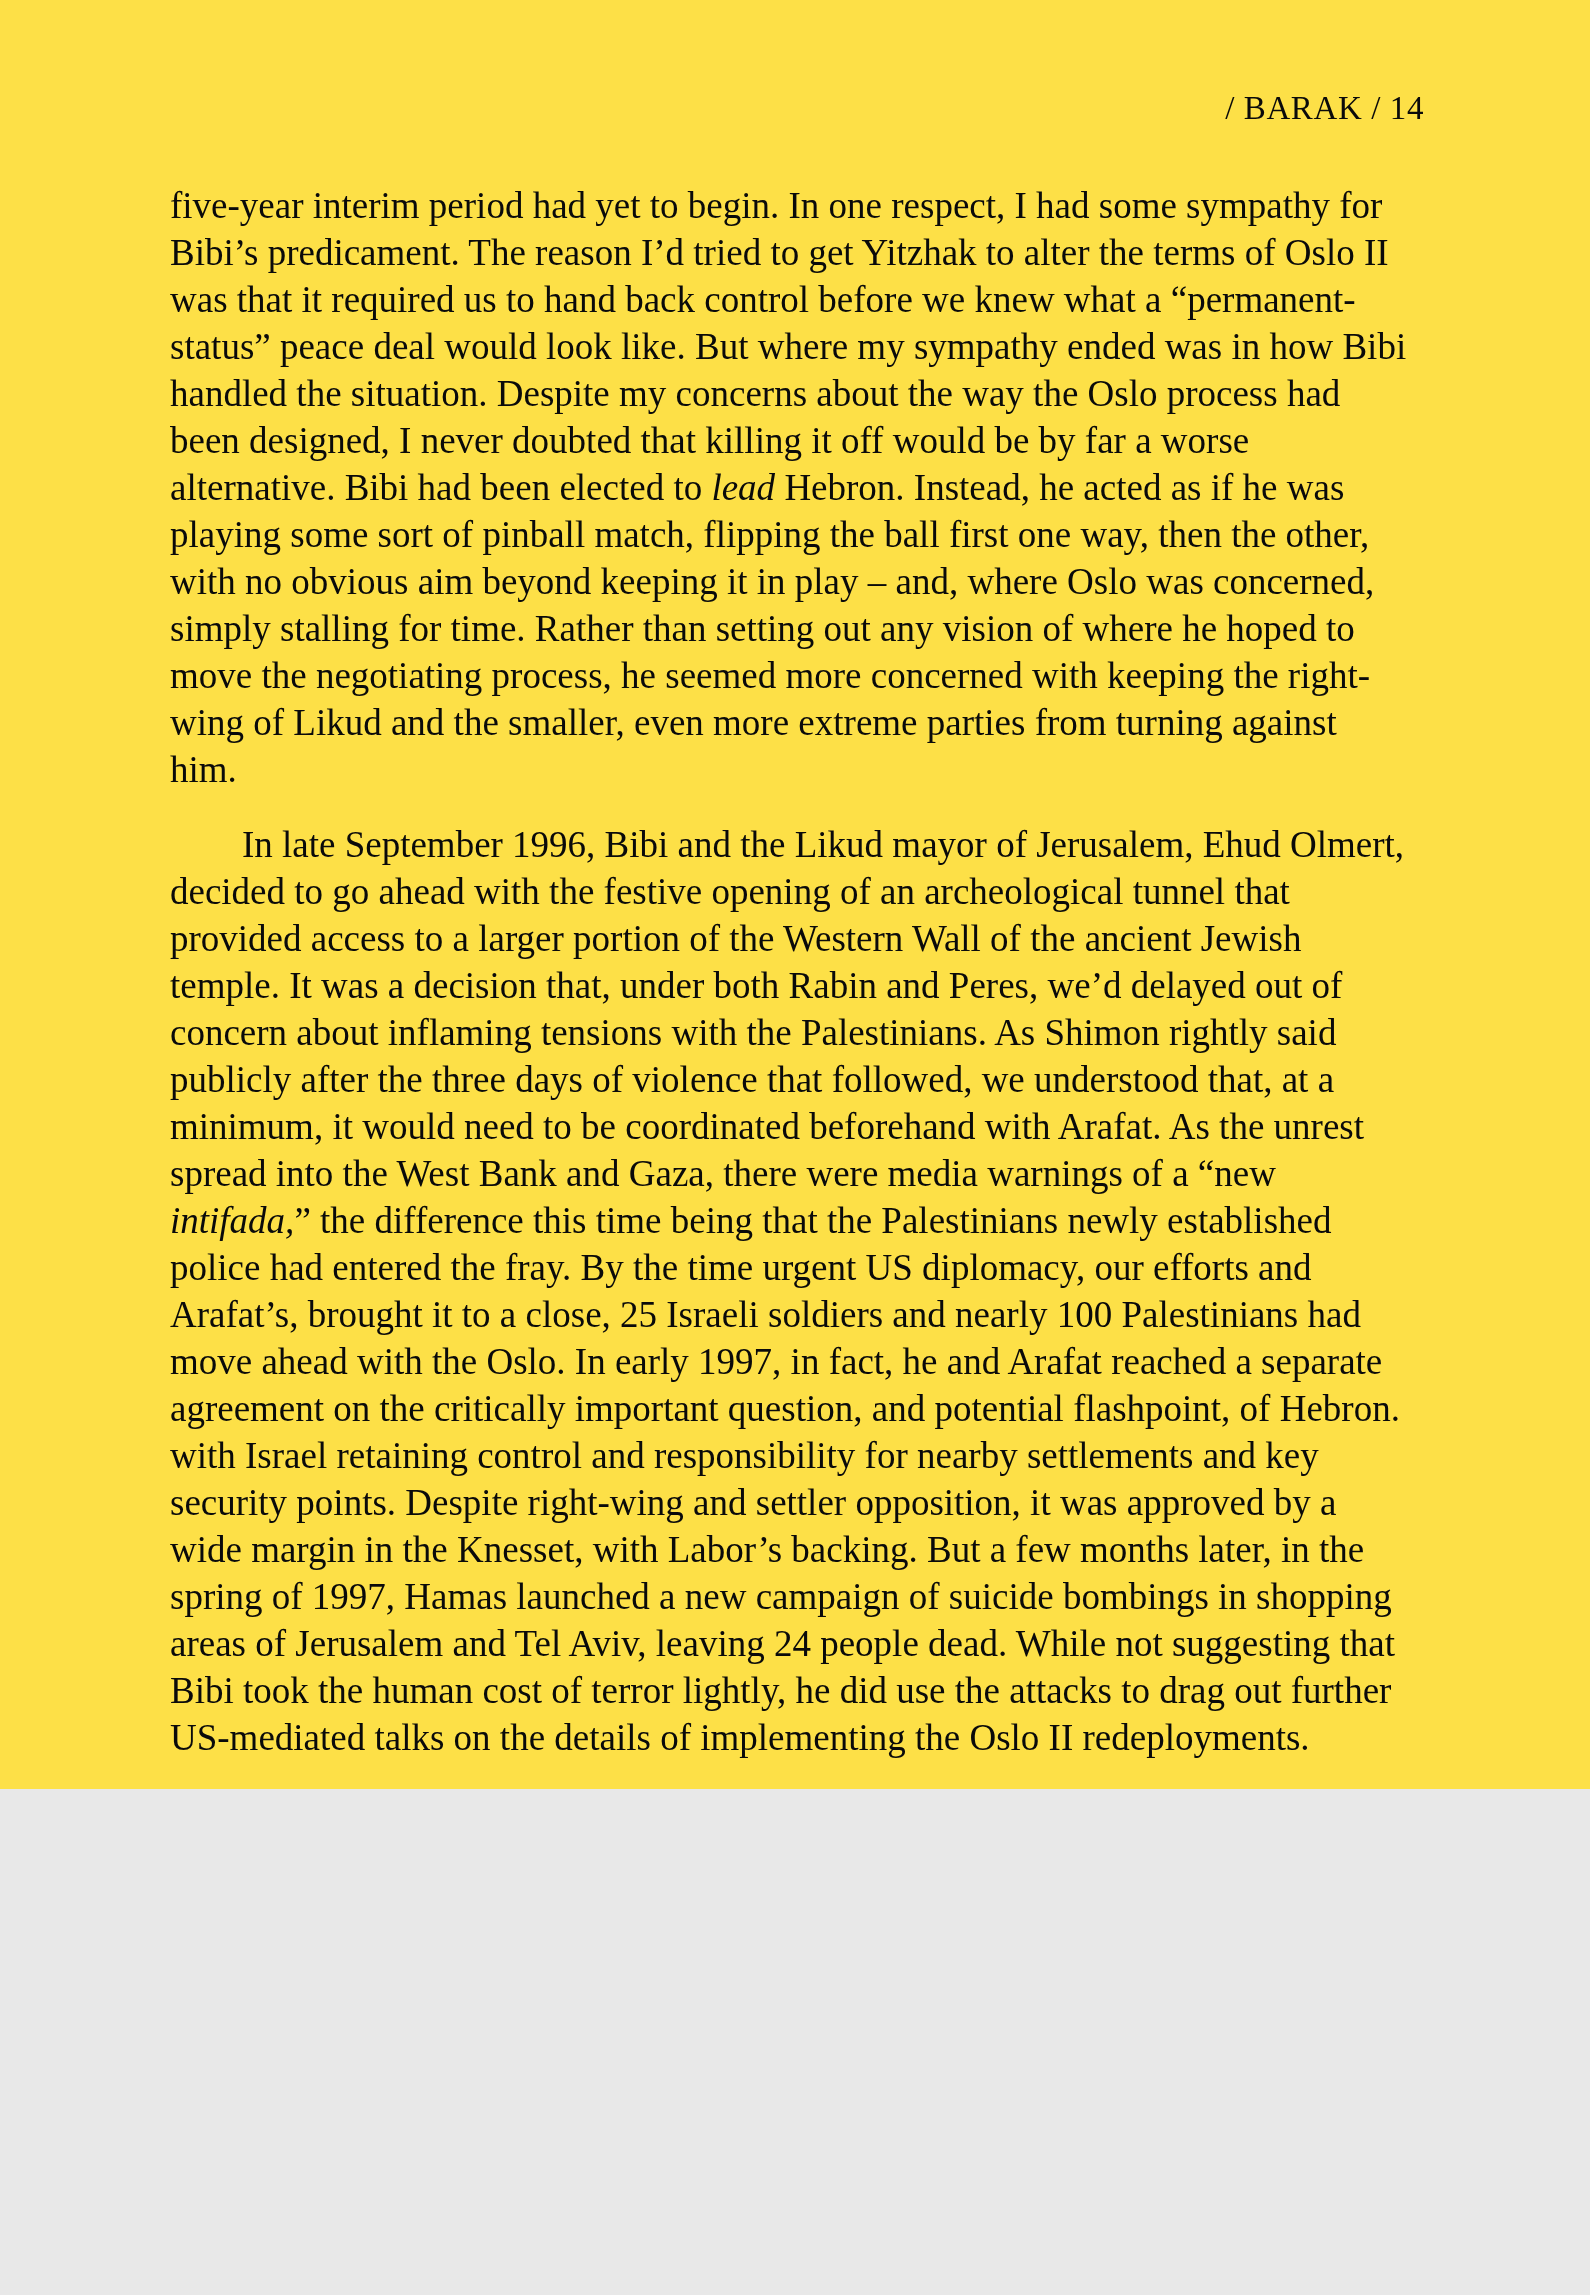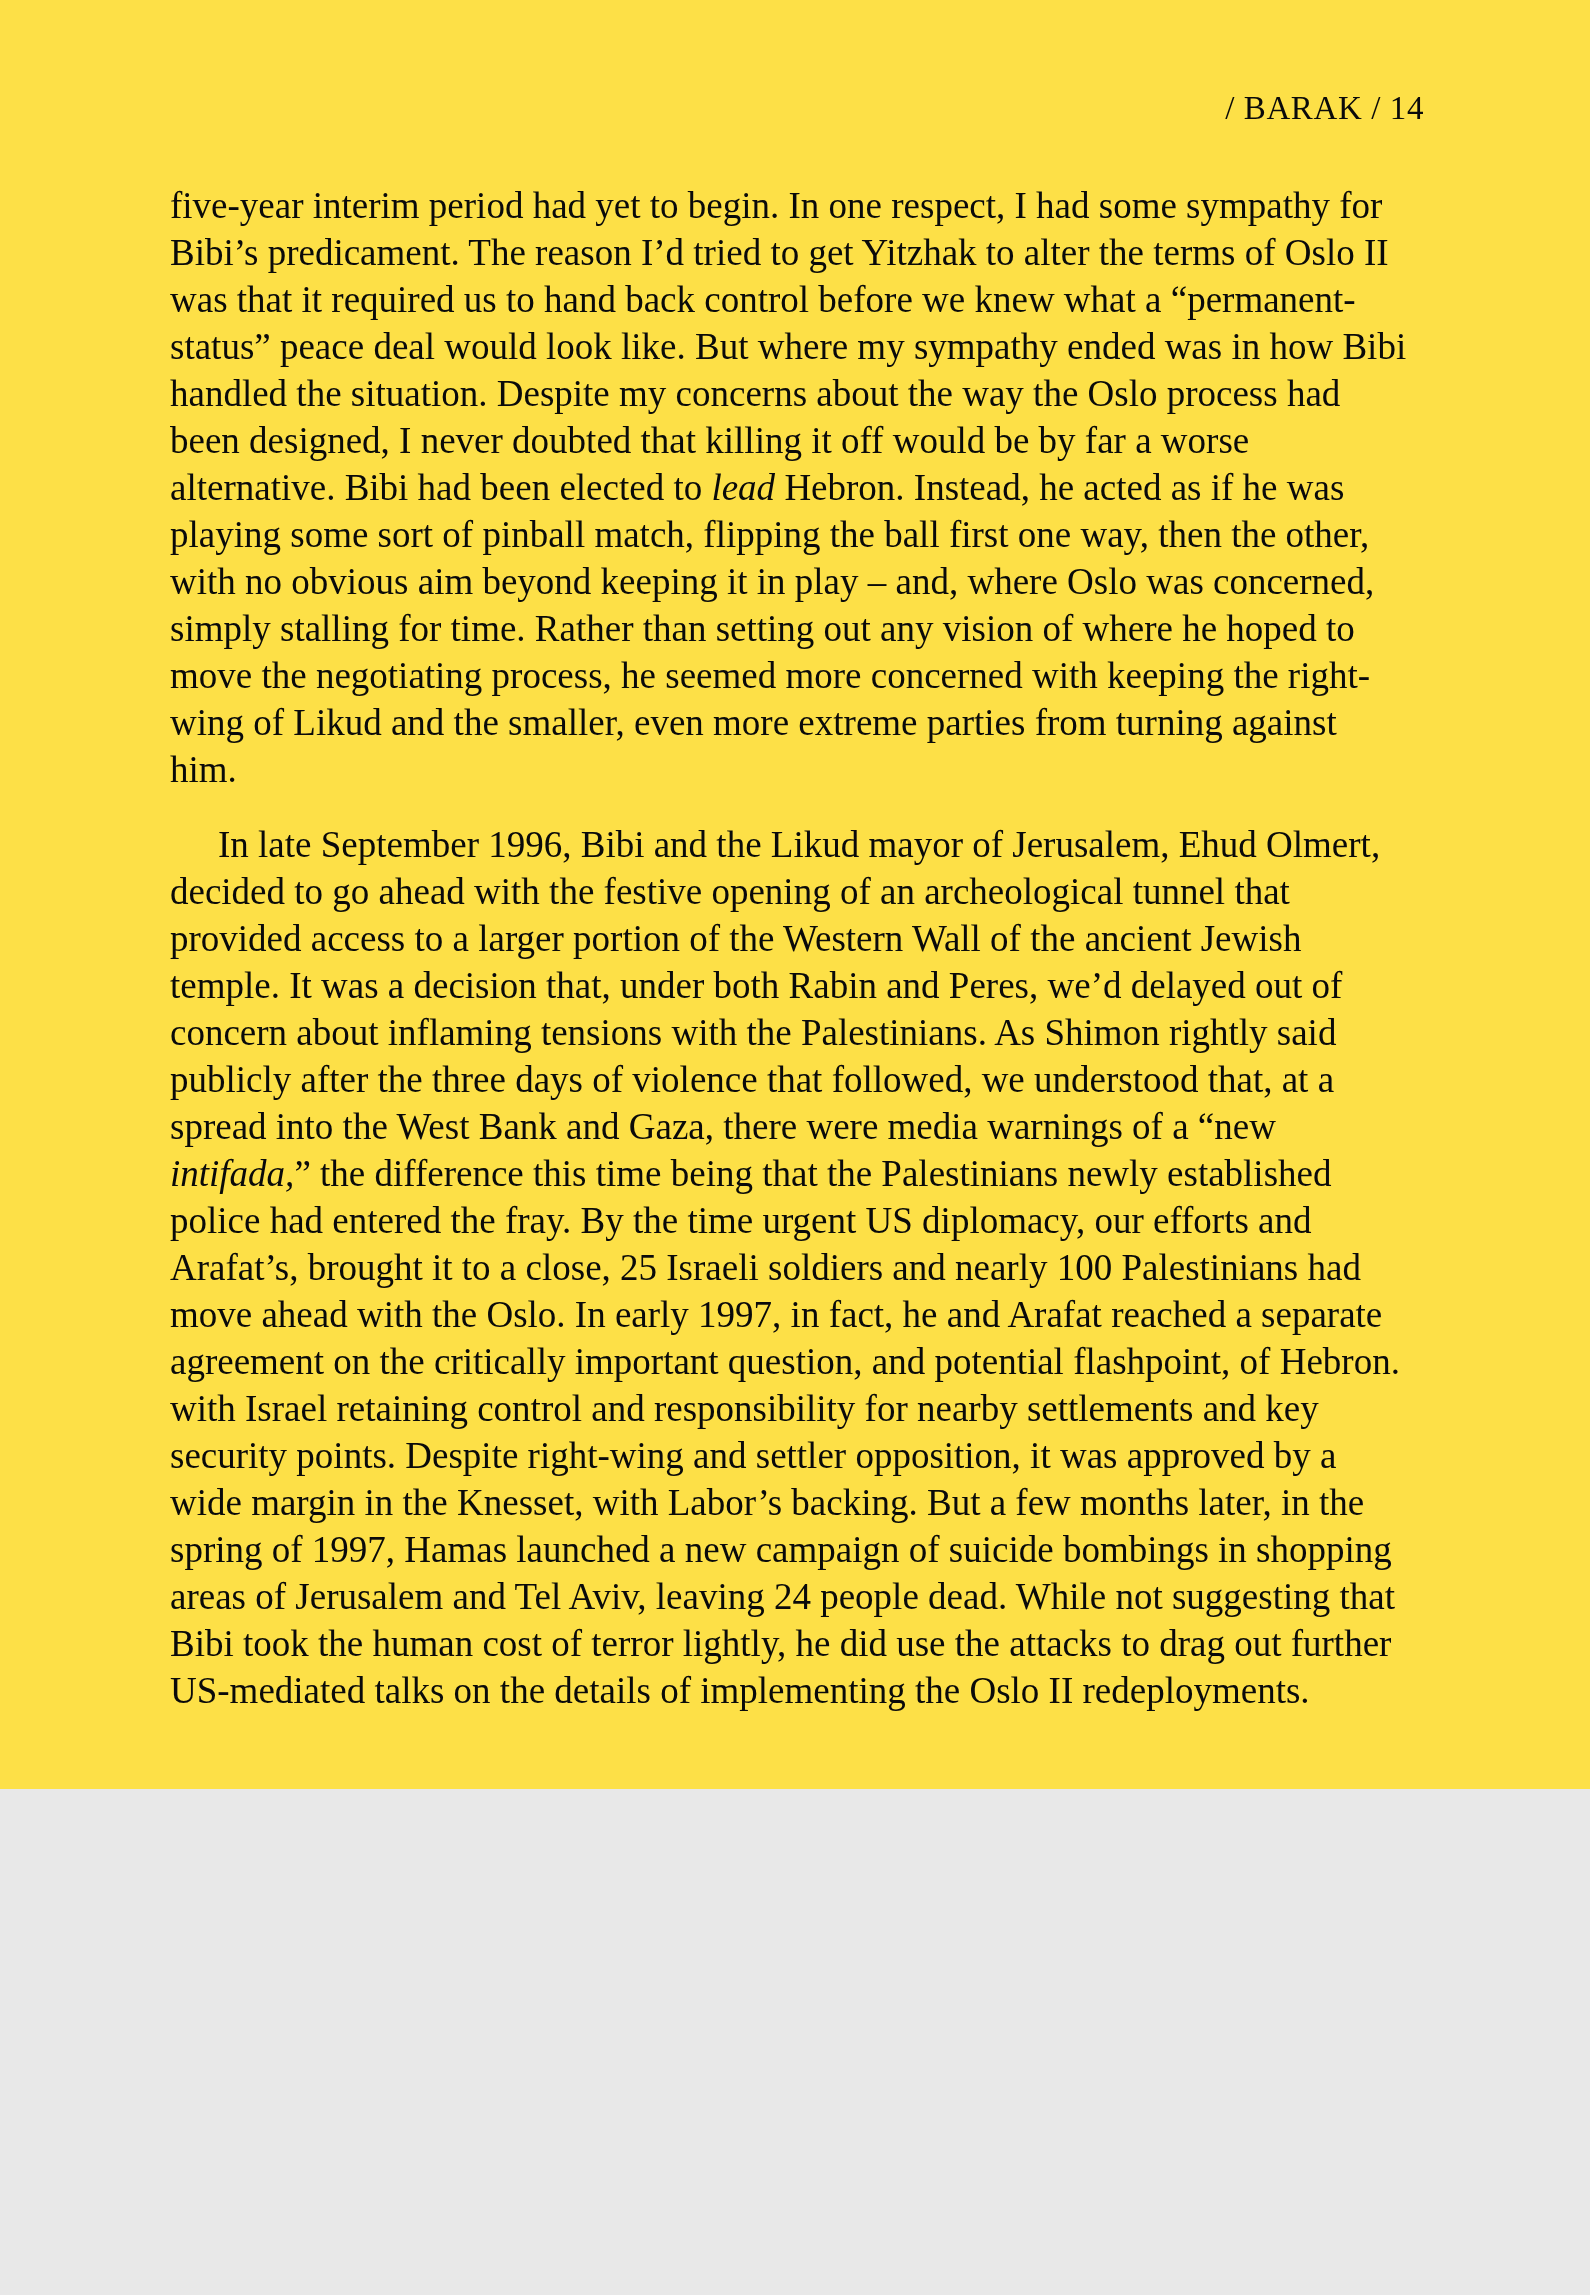--- a/index.html
+++ b/index.html
@@ -29,21 +29,21 @@
     position: absolute;
     top: 182px;
     left: 170px;
     width: 1258px;
     font-size: 37px;
     line-height: 47px;
   }
   .paragraph { margin: 0; }
   .paragraph + .paragraph { margin-top: 28px; }
   .line { white-space: nowrap; }
-  .indented .line:first-child { padding-left: 48px; }
+  .indented .line:first-child { padding-left: 48px; text-align: center; }
   .italic { font-style: italic; }
   .page-number {
     position: absolute;
     top: 2177px;
     right: 27px;
     font-family: Liberation Serif, serif;
     font-size: 46px;
     line-height: 41px;
     white-space: nowrap;
   }
@@ -80,20 +80,21 @@
         <div class="line"><span>wing of Likud and the smaller, even more extreme parties from turning against</span></div>
         <div class="line"><span>him.</span></div>
       </div>
       <div class="paragraph indented">
         <div class="line"><span>In late September 1996, Bibi and the Likud mayor of Jerusalem, Ehud Olmert,</span></div>
         <div class="line"><span>decided to go ahead with the festive opening of an archeological tunnel that</span></div>
         <div class="line"><span>provided access to a larger portion of the Western Wall of the ancient Jewish</span></div>
         <div class="line"><span>temple. It was a decision that, under both Rabin and Peres, we’d delayed out of</span></div>
         <div class="line"><span>concern about inflaming tensions with the Palestinians. As Shimon rightly said</span></div>
         <div class="line"><span>publicly after the three days of violence that followed, we understood that, at a</span></div>
+        <div class="line"><span>minimum, it would need to be coordinated beforehand with Arafat. As the unrest</span></div>
         <div class="line"><span>spread into the West Bank and Gaza, there were media warnings of a “new</span></div>
         <div class="line"><span class="italic">intifada,</span><span>” the difference this time being that the Palestinians newly established</span></div>
         <div class="line"><span>police had entered the fray. By the time urgent US diplomacy, our efforts and</span></div>
         <div class="line"><span>Arafat’s, brought it to a close, 25 Israeli soldiers and nearly 100 Palestinians had</span></div>
         <div class="line"><span>move ahead with the Oslo. In early 1997, in fact, he and Arafat reached a separate</span></div>
         <div class="line"><span>agreement on the critically important question, and potential flashpoint, of Hebron.</span></div>
         <div class="line"><span>with Israel retaining control and responsibility for nearby settlements and key</span></div>
         <div class="line"><span>security points. Despite right-wing and settler opposition, it was approved by a</span></div>
         <div class="line"><span>wide margin in the Knesset, with Labor’s backing. But a few months later, in the</span></div>
         <div class="line"><span>spring of 1997, Hamas launched a new campaign of suicide bombings in shopping</span></div>

